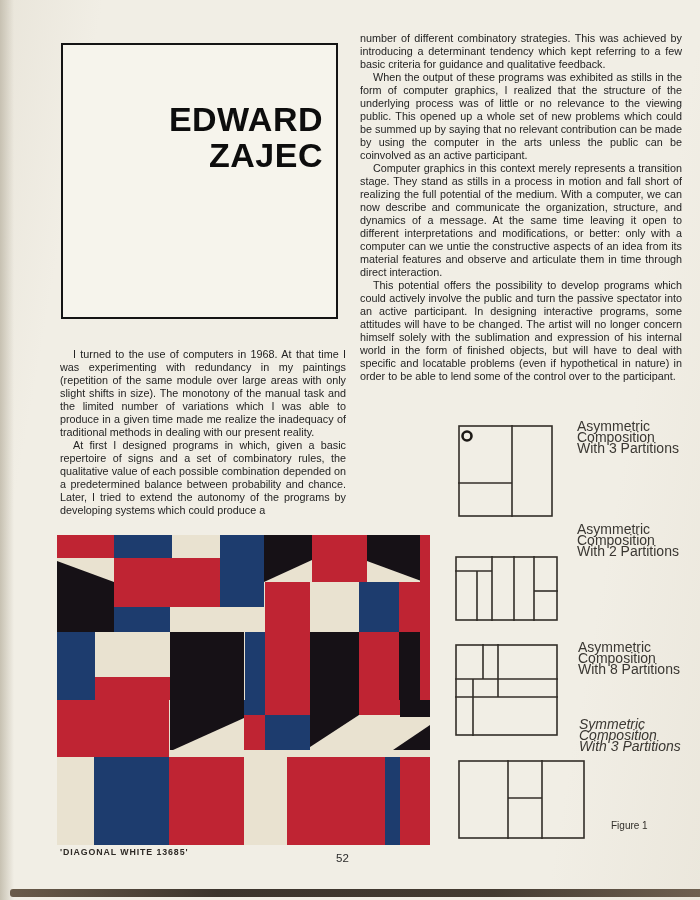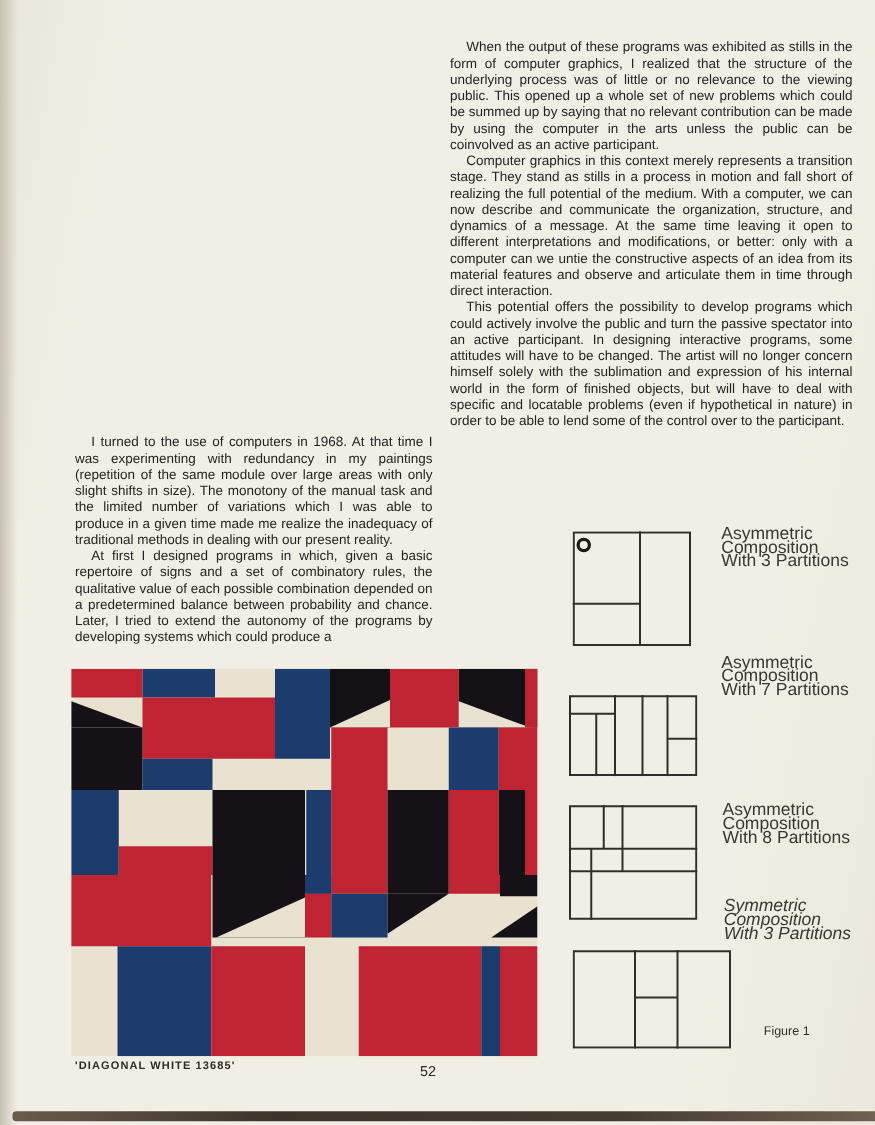--- a/index.html
+++ b/index.html
@@ -40,22 +40,29 @@
   .diagram-label{position:absolute;width:110px;font-size:14px;line-height:11.2px;color:#3a3732;}
   .figure-caption{position:absolute;left:611px;top:820px;font-size:10px;color:#33302b;text-align:center;}
 </style>
 </head>
 <body>
 
 <div class="page">
 
   <div class="edge-left"></div>
 
+  <div class="title-box">
+    <div class="title-text">
+      <div>EDWARD</div>
+      <div>ZAJEC</div>
+    </div>
+  </div>
 
   <div class="col right-col">
+      <p class="no-indent">number of different combinatory strategies. This was achieved by introducing a determinant tendency which kept referring to a few basic criteria for guidance and qualitative feedback.</p>
       <p>When the output of these programs was exhibited as stills in the form of computer graphics, I realized that the structure of the underlying process was of little or no relevance to the viewing public. This opened up a whole set of new problems which could be summed up by saying that no relevant contribution can be made by using the computer in the arts unless the public can be coinvolved as an active participant.</p>
       <p>Computer graphics in this context merely represents a transition stage. They stand as stills in a process in motion and fall short of realizing the full potential of the medium. With a computer, we can now describe and communicate the organization, structure, and dynamics of a message. At the same time leaving it open to different interpretations and modifications, or better: only with a computer can we untie the constructive aspects of an idea from its material features and observe and articulate them in time through direct interaction.</p>
       <p>This potential offers the possibility to develop programs which could actively involve the public and turn the passive spectator into an active participant. In designing interactive programs, some attitudes will have to be changed. The artist will no longer concern himself solely with the sublimation and expression of his internal world in the form of finished objects, but will have to deal with specific and locatable problems (even if hypothetical in nature) in order to be able to lend some of the control over to the participant.</p>
     </div>
   <div class="col left-col">
       <p>I turned to the use of computers in 1968. At that time I was experimenting with redundancy in my paintings (repetition of the same module over large areas with only slight shifts in size). The monotony of the manual task and the limited number of variations which I was able to produce in a given time made me realize the inadequacy of traditional methods in dealing with our present reality.</p>
       <p>At first I designed programs in which, given a basic repertoire of signs and a set of combinatory rules, the qualitative value of each possible combination depended on a predetermined balance between probability and chance. Later, I tried to extend the autonomy of the programs by developing systems which could produce a</p>
     </div>
 
   <div class="artwork">
@@ -120,21 +127,21 @@
         <line x1="37" y1="0" x2="37" y2="65"></line>
         <line x1="59" y1="0" x2="59" y2="65"></line>
         <line x1="79" y1="0" x2="79" y2="65"></line>
         <line x1="0" y1="15" x2="37" y2="15"></line>
         <line x1="22" y1="15" x2="22" y2="65"></line>
         <line x1="79" y1="35" x2="103" y2="35"></line>
       </svg>
       <div class="diagram-label" style="left: 577px; top: 524px;">
         <div>Asymmetric</div>
         <div>Composition</div>
-        <div>With 7 Partitions</div>
+        <div>With 2 Partitions</div>
       </div>
       <svg viewBox="0 0 103 92" class="diagram" style="left: 455px; top: 644px; width: 103px; height: 92px;">
         <rect x="1" y="1" width="101" height="90"></rect>
         <line x1="0" y1="35" x2="103" y2="35"></line>
         <line x1="0" y1="53" x2="103" y2="53"></line>
         <line x1="28" y1="0" x2="28" y2="35"></line>
         <line x1="43" y1="0" x2="43" y2="35"></line>
         <line x1="18" y1="35" x2="18" y2="92"></line>
         <line x1="43" y1="35" x2="43" y2="53"></line>
       </svg>

